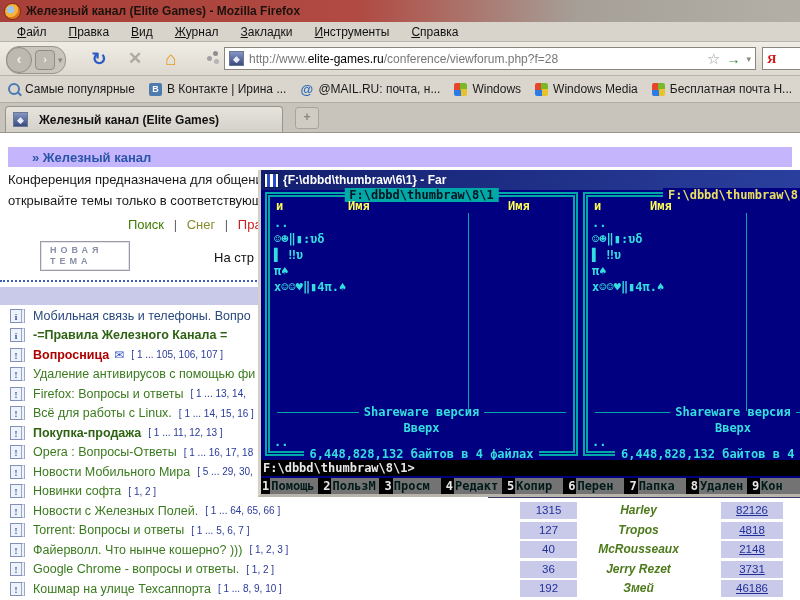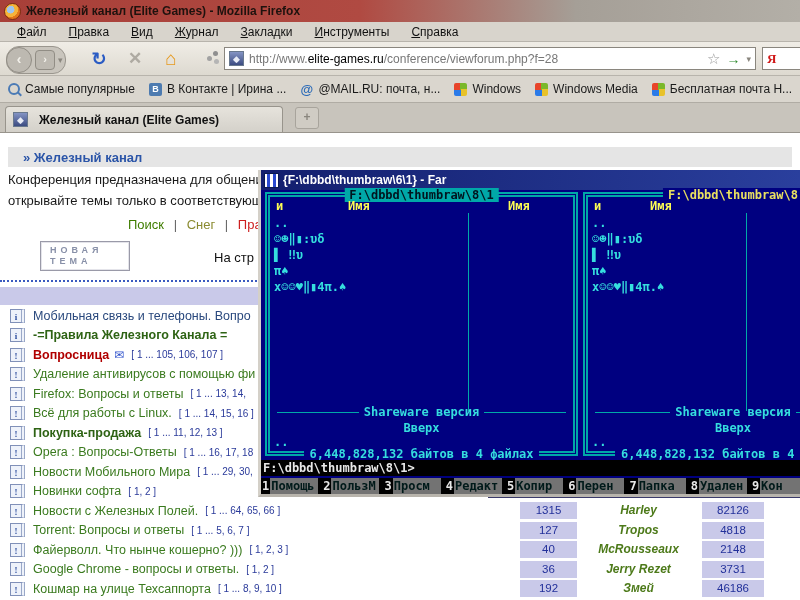--- a/index.html
+++ b/index.html
@@ -54,22 +54,22 @@
   .bmi.at{color:#2a6ab8;font-weight:bold;font-size:13px;line-height:13px;}
   .bmi.win{background:conic-gradient(#7ab82a 0 90deg,#e8c22a 90deg 180deg,#2a7ae8 180deg 270deg,#e8442a 270deg 360deg);border-radius:2px;}
   .tabstrip{position:absolute;left:0;top:103px;width:800px;height:30px;background:#c8c4bc;border-bottom:1px solid #98948c;box-sizing:border-box;}
   .tab{position:absolute;left:5px;bottom:0;width:278px;height:26px;background:linear-gradient(#e6e3dc,#d4d1ca);
     border:1px solid #98948c;border-bottom:none;border-radius:4px 4px 0 0;display:flex;align-items:center;padding:0 7px;box-sizing:border-box;gap:6px;}
   .tab .lbl{font-weight:bold;color:#111;white-space:nowrap;overflow:hidden;}
   .newtab-btn{position:absolute;left:295px;bottom:3px;width:22px;height:20px;background:#d0ccc4;border:1px solid #a8a49c;
     border-radius:3px;color:#8a867e;text-align:center;line-height:18px;font-weight:bold;}
   
   .page{position:absolute;left:0;top:133px;width:800px;height:467px;background:#fff;}
-  .band{position:absolute;left:8px;top:14px;width:784px;height:20px;background:#e5e5e5;
-    display:flex;align-items:center;padding-left:15px;box-sizing:border-box;}
+  .band{position:absolute;left:8px;top:14px;width:784px;height:20px;background:#c4b5fd;
+    display:flex;align-items:center;padding-left:24px;box-sizing:border-box;}
   .band b{color:#2b55a8;font-size:13px;}
   .desc{position:absolute;left:8px;color:#1a1a1a;font-size:13px;white-space:nowrap;}
   .d1{top:39px;} .d2{top:60px;}
   .pagelinks{position:absolute;left:128px;top:84px;white-space:nowrap;font-size:13px;}
   .pagelinks .sep{color:#666;margin:0 6px;}
   .lnk-search{color:#3f7d00;font-weight:normal;}
   .lnk-sneg{color:#8a8a30;}
   .lnk-rules{color:#cc2020;}
   .newtopic{position:absolute;left:40px;top:108px;width:90px;height:30px;border:1px solid #9a9aa8;
     box-shadow:inset 0 0 0 1px #e4e4ea;color:#8890a8;font-size:9px;font-weight:bold;letter-spacing:4px;
@@ -82,21 +82,21 @@
   .ticon{width:15px;height:14px;border:1px solid #8090b8;background:#eef2fa;flex:0 0 auto;margin-right:8px;
     font-size:9px;font-weight:bold;color:#2f4f9f;text-align:center;line-height:14px;box-sizing:border-box;
     border-right:4px double #9aa8c8;font-family:"Liberation Serif",serif;}
   .ttitle{font-size:12.5px;text-decoration:none;}
   .navy{color:#29487D;} .green{color:#3A7A1E;} .boldgreen{color:#2E6314;font-weight:bold;} .boldred{color:#B00000;font-weight:bold;}
   .envelope{color:#3355cc;font-size:12px;margin-left:5px;}
   .tpages{margin-left:7px;color:#2a3a9a;font-size:10px;}
   .cell{position:absolute;top:1px;height:17px;line-height:17px;text-align:center;font-size:11.5px;overflow:hidden;}
   .cell.replies{left:520px;width:57px;background:#c9c9e9;color:#22309a;}
   .cell.author{left:582px;width:113px;color:#4d7a1a;font-weight:bold;font-style:italic;font-size:12px;}
-  .cell.views{left:702px;width:62px;background:#c9c9e9;color:#22309a;}
+  .cell.views{left:721px;width:62px;background:#c9c9e9;color:#22309a;text-decoration:underline;}
   .tbl-topline{position:absolute;left:488px;top:364px;width:312px;height:1px;background:#3a3a6a;}
   
   .far{position:absolute;left:258px;top:170px;width:542px;height:327px;z-index:20;
     border-left:3px solid #d4d0c8;border-bottom:3px solid #b8b4ac;box-sizing:border-box;overflow:hidden;
     font-family:"DejaVu Sans Mono","Liberation Mono",monospace;font-weight:bold;font-size:12px;}
   .far-title{height:20px;background:linear-gradient(to right,#131f6e,#2a3f9d);display:flex;align-items:center;
     padding-left:3px;gap:4px;}
   .far-ico{width:13px;height:13px;background:linear-gradient(to right,#fff 0 2px,#2a4ad0 2px 5px,#fff 5px 8px,#2a4ad0 8px 11px,#fff 11px);border:1px solid #0a1a50;flex:0 0 auto;}
   .far-title .t{color:#fff;font-size:12px;white-space:nowrap;font-family:"Liberation Sans",sans-serif;font-weight:bold;}
   .console{position:relative;height:307px;background:#000080;color:#00A8A8;}
@@ -274,21 +274,21 @@
       <span class="ticon">!</span>
       <a class="ttitle green" href="#">Opera : Вопросы-Ответы</a>
 
       <span class="tpages">[ 1 ... 16, 17, 18</span>
 
     </div>
       <div class="topic-row">
       <span class="ticon">!</span>
       <a class="ttitle green" href="#">Новости Мобильного Мира</a>
 
-      <span class="tpages">[ 1 ... 29, 30,</span>
+      <span class="tpages">[ 5 ... 29, 30,</span>
 
     </div>
       <div class="topic-row">
       <span class="ticon">!</span>
       <a class="ttitle green" href="#">Новинки софта</a>
 
       <span class="tpages">[ 1, 2 ]</span>
 
     </div>
       <div class="topic-row">

